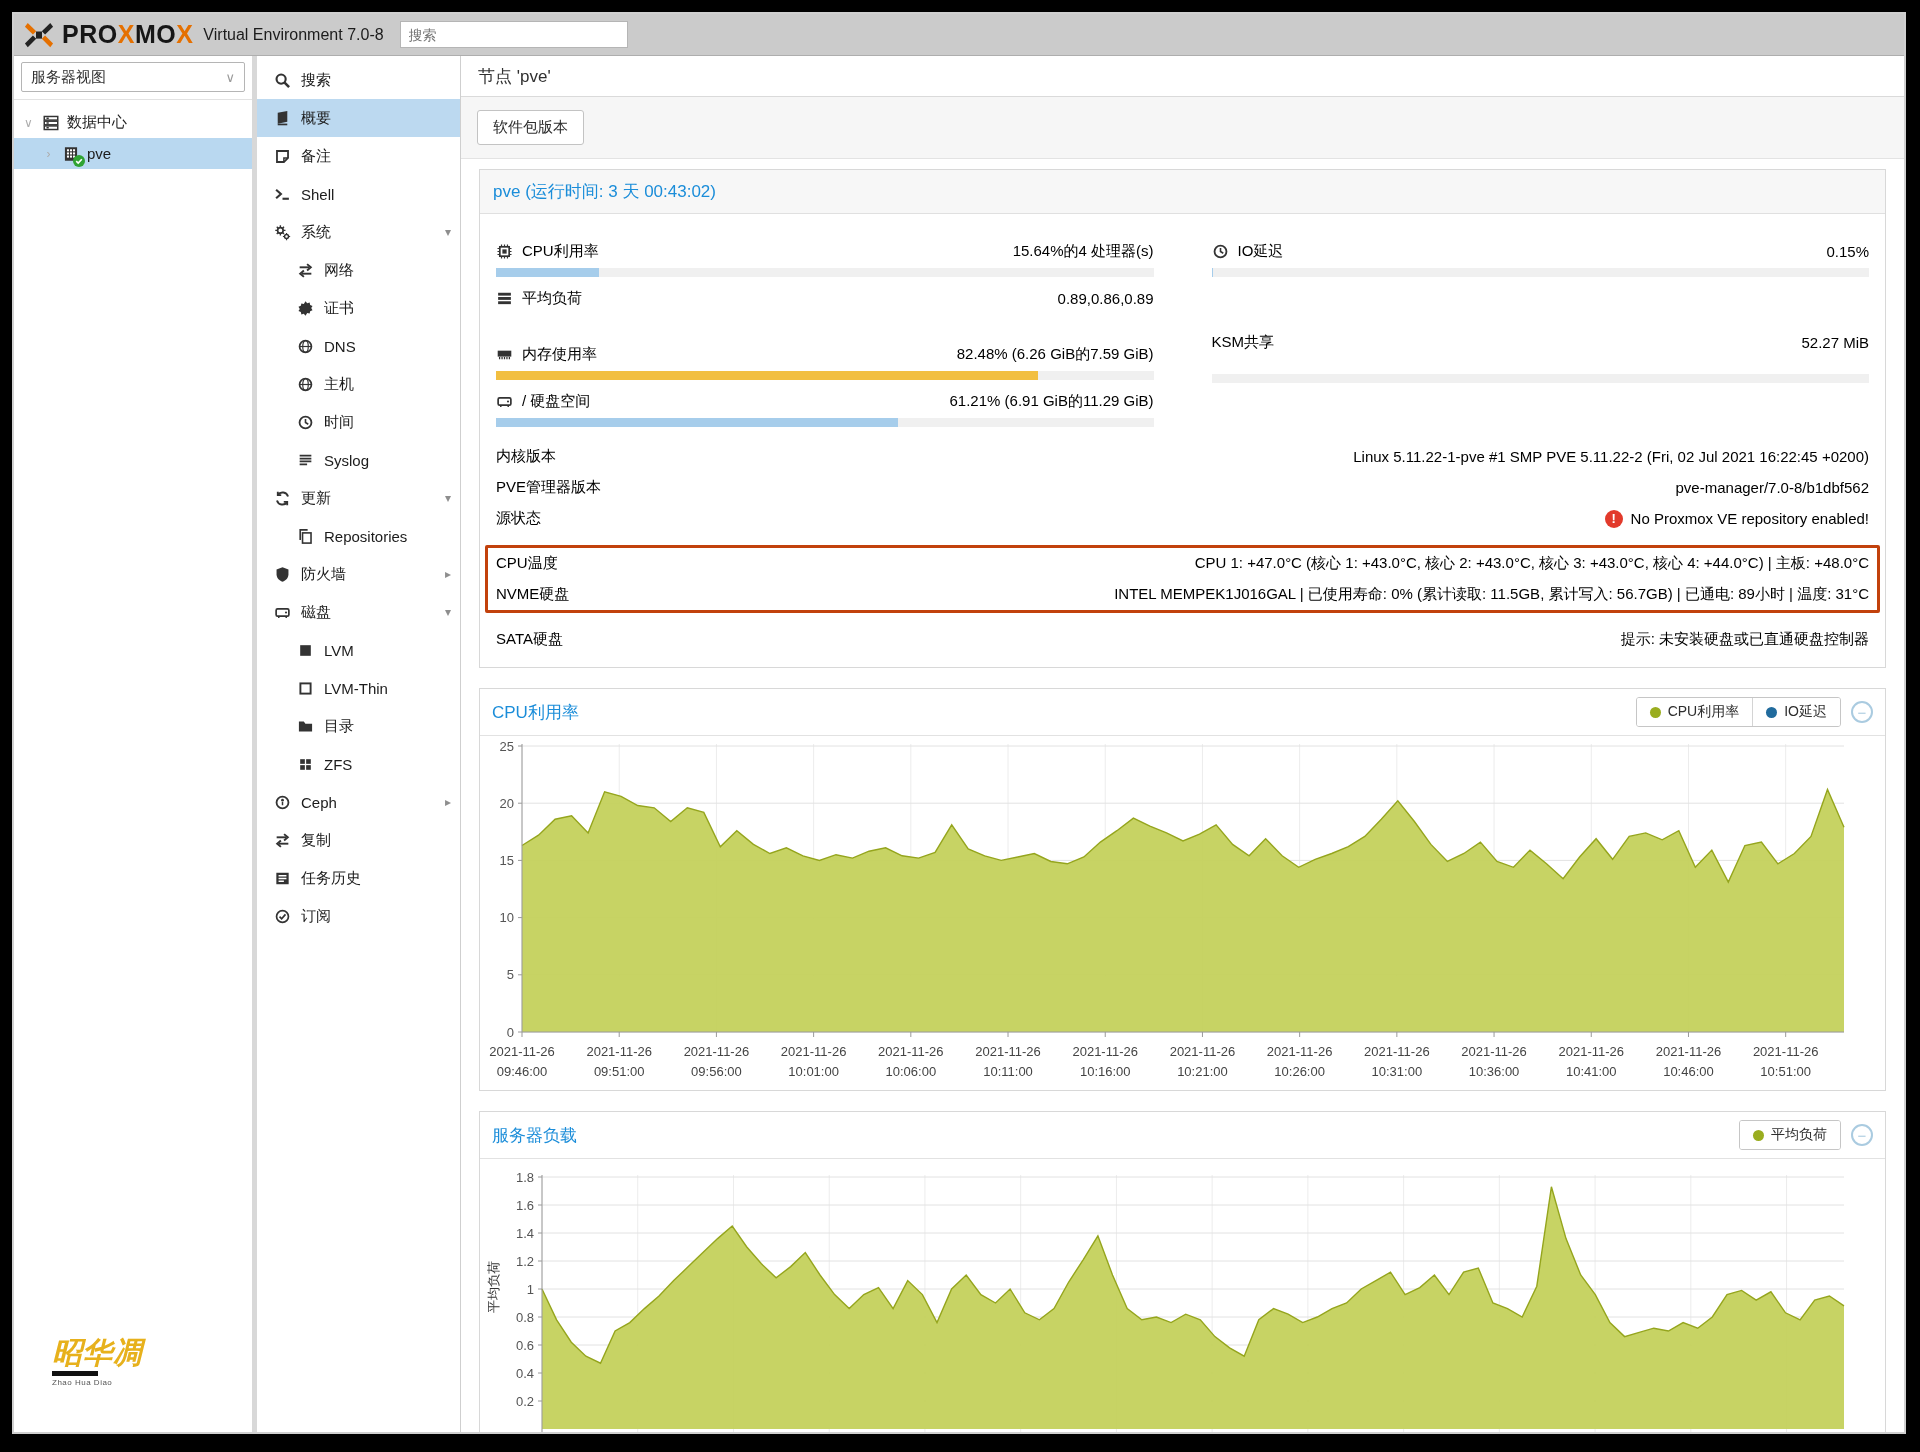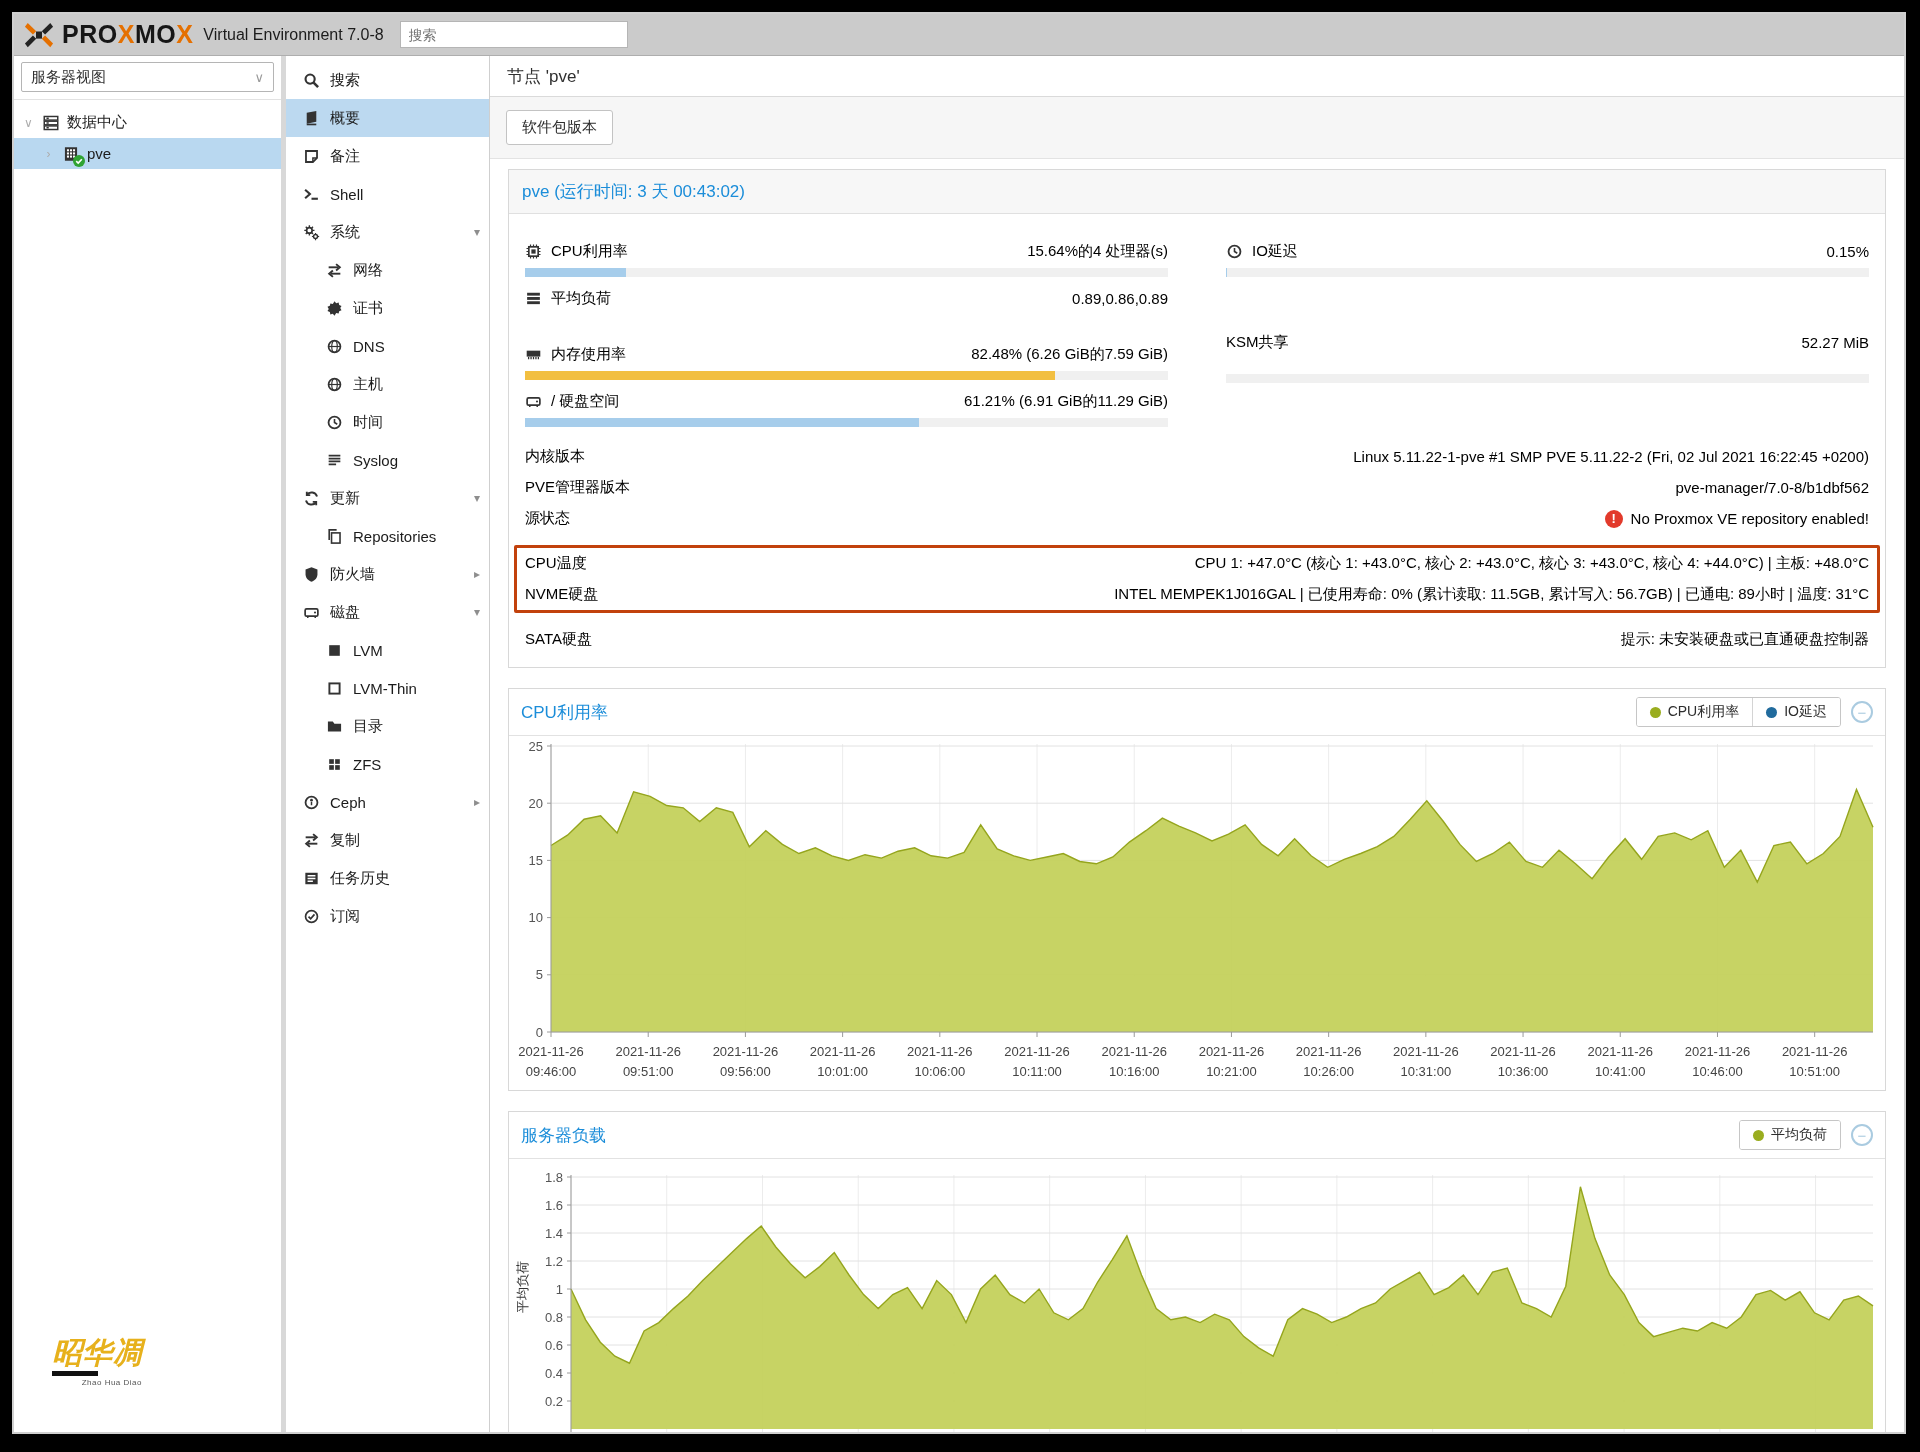--- a/index.html
+++ b/index.html
@@ -13,21 +13,21 @@
   .logo-mark{width:30px;height:28px;flex:0 0 auto;}
   .wordmark{font-weight:bold;font-size:25px;letter-spacing:.5px;color:#161616;line-height:1;}
   .wordmark .ox{color:#e57000;}
   .suffix{font-size:16px;color:#1c1c1c;margin-left:2px;}
   .searchbox{margin-left:8px;}
   .searchbox input{width:228px;height:27px;border:1px solid #b5b5b5;background:#fff;padding:0 8px;font-size:14px;color:#333;outline:none;font-family:inherit;}
 
   .cols{flex:1;display:flex;min-height:0;}
 
   
-  .tree-panel{width:267px;flex:0 0 auto;background:#fff;padding:6px 7px 0 7px;}
+  .tree-panel{width:238px;flex:0 0 auto;background:#fff;padding:6px 7px 0 7px;}
   .combo{height:30px;border:1px solid #b5b5b5;border-radius:2px;background:#fff;display:flex;align-items:center;justify-content:space-between;padding:0 9px;font-size:15px;color:#333;}
   .combo .chev{color:#9a9a9a;font-size:13px;}
   .tree{margin:7px -7px 0 -7px;border-top:1px solid #e2e2e2;padding-top:7px;}
   .tree-row{height:31px;display:flex;align-items:center;gap:7px;font-size:15px;color:#1c1c1c;padding-left:8px;}
   .tree-row .caret{color:#adadad;font-size:12px;width:13px;text-align:center;flex:0 0 auto;}
   .tree-row .ticon{width:18px;height:18px;position:relative;flex:0 0 auto;}
   .tree-row .ticon svg{width:100%;height:100%;display:block;}
   .tree-row.selected{background:#b9d8f0;}
   .tree-row.child{padding-left:28px;}
   .badge-check{position:absolute;right:-5px;bottom:-4px;width:12px;height:12px;}
@@ -81,21 +81,21 @@
   .seg-item + .seg-item{border-left:1px solid #d4d4d4;}
   .dot{width:11px;height:11px;border-radius:50%;flex:0 0 auto;}
   .collapse-btn{width:22px;height:22px;border-radius:50%;border:2px solid #aacbe0;color:#aacbe0;display:flex;align-items:center;justify-content:center;font-size:15px;line-height:1;cursor:pointer;background:#fff;}
   .chart-body{padding:2px 4px 0 4px;}
   .chart-body svg{display:block;}
 
   
   .watermark{position:absolute;left:52px;top:1338px;z-index:5;}
   .wm-text{font-family:"Liberation Serif","DejaVu Serif",serif;font-style:italic;font-weight:bold;font-size:30px;color:#e7b11c;line-height:1;}
   .wm-bar{width:46px;height:5px;background:#111;margin:3px 0 2px 0;}
-  .wm-sub{font-size:8px;color:#555;letter-spacing:.5px;text-align:right;}
+  .wm-sub{font-size:8px;color:#555;letter-spacing:.5px;}
 </style>
 </head>
 <body>
 
 <div class="frame">
   <div class="app">
 
     <div class="topbar">
       <span class="logo-mark">
         <svg viewBox="0 0 32 30">

